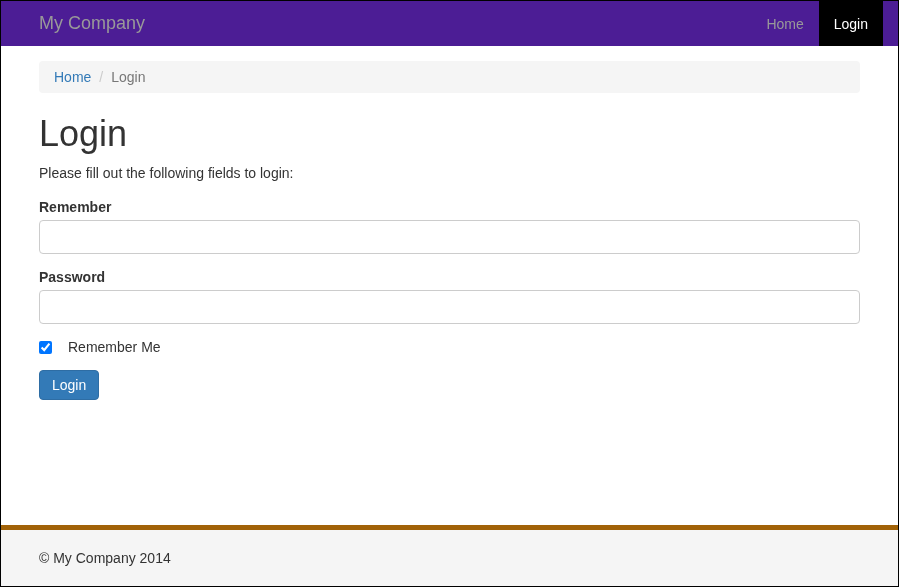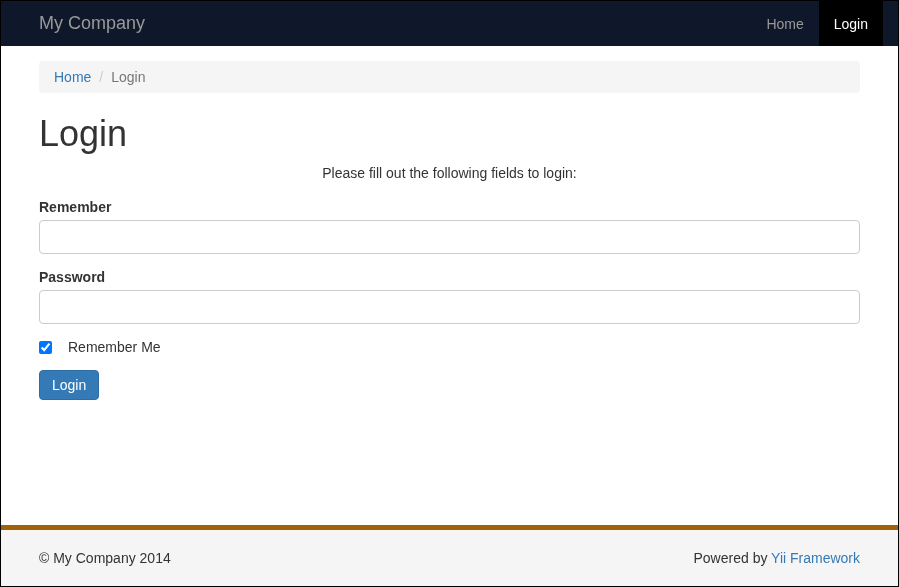--- a/index.html
+++ b/index.html
@@ -8,21 +8,21 @@
       font-size: 14px;
       color: #333;
       background: #fff;
       width: 899px;
       height: 587px;
       border: 1px solid #000;
       display: flex;
       flex-direction: column;
     }
     .navbar {
-      background: #0f172a;
+      background: #4c1d95;
       height: 45px;
       display: flex;
       justify-content: space-between;
       align-items: center;
       padding: 0 15px 0 38px;
     }
     .navbar-brand {
       color: #999;
       font-size: 18px;
       text-decoration: none;
@@ -71,21 +71,20 @@
     }
     h1 {
       font-size: 36px;
       font-weight: 500;
       margin-bottom: 10px;
       color: #333;
     }
     .hint {
       margin-bottom: 18px;
       color: #333;
-      text-align: center;
     }
     .form-group { margin-bottom: 15px; }
     label {
       display: block;
       font-weight: 700;
       margin-bottom: 5px;
     }
     .form-control {
       width: 100%;
       height: 34px;
@@ -172,16 +171,13 @@
       </label>
     </div>
     <div class="form-group">
       <button type="button" class="btn-primary">Login</button>
     </div>
   </form>
 </div>
 
 <footer class="footer">
   <div>© My Company 2014</div>
-  <div>
-    <span>Powered by </span><a>Yii Framework</a>
-  </div>
 </footer>
 
 </body></html>

